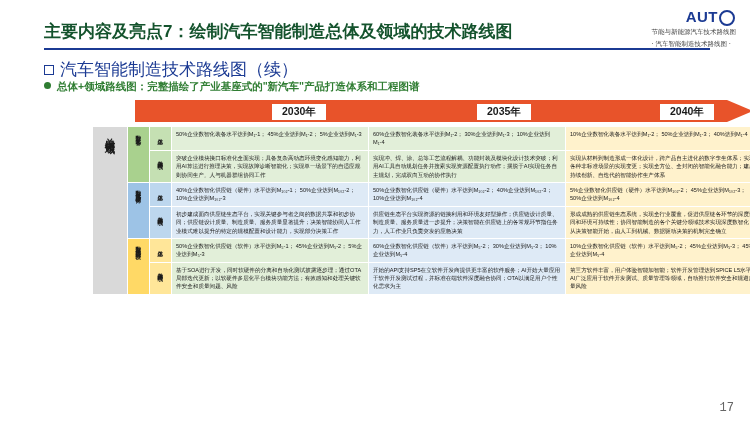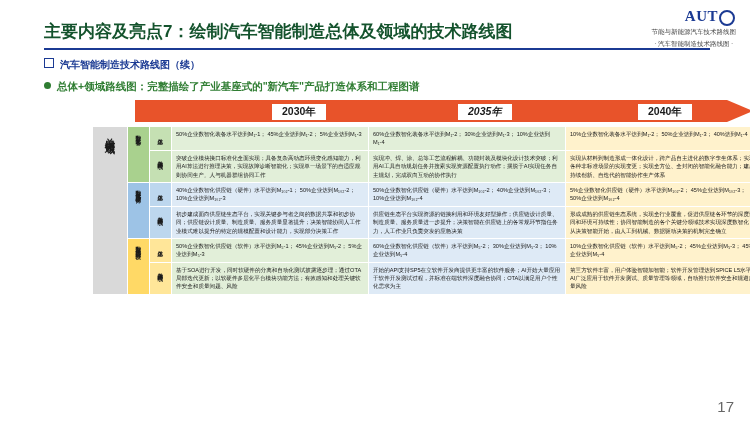--- a/index.html
+++ b/index.html
@@ -5,40 +5,40 @@
   html,body{margin:0;padding:0;}
   body{
     width:750px;height:421px;
     background:#ffffff;
     font-family:"Liberation Sans","DejaVu Sans",sans-serif;
     overflow:hidden;
     position:relative;
   }
   
   .logo{
-    position:absolute;right:14px;top:8px;text-align:center;font-family:Liberation Serif, serif;
+    position:absolute;right:14px;top:8px;text-align:left;
   }
   .logo-main{
     font-size:15px;font-weight:bold;color:#1b3a93;letter-spacing:.5px;
     display:flex;align-items:center;justify-content:flex-end;
   }
   .logo-main .wheel{
     display:inline-block;width:12px;height:12px;border-radius:50%;
     border:2px solid #1b3a93;margin:0 1px;position:relative;top:1px;
   }
   .logo-sub{font-size:6.5px;color:#444;margin-top:2px;line-height:1.5;}
   .title{
     position:absolute;left:44px;top:20px;
     font-size:17px;font-weight:bold;color:#14532d;
   }
   .title-rule{
     position:absolute;left:44px;top:48px;width:666px;height:2px;background:#1b3a93;
   }
   .sub1{
-    position:absolute;left:44px;top:58px;font-size:10px;font-weight:bold;color:#1b3a93;
+    position:absolute;left:44px;top:58px;font-size:17px;font-weight:normal;color:#1b3a93;
   }
   .sub1 .box{
     display:inline-block;width:8px;height:8px;border:1.4px solid #1b3a93;margin-right:6px;
   }
   .sub2{
     position:absolute;left:44px;top:80px;font-size:10.5px;font-weight:bold;color:#2f7d32;
   }
   .sub2 .dot{
     display:inline-block;width:7px;height:7px;border-radius:50%;background:#2f7d32;
     margin-right:6px;position:relative;top:-1px;
@@ -87,21 +87,21 @@
   .g-light{background:#e2efd9;}
   .g-mid{background:#c5e0b3;}
   .b-light{background:#deeaf6;}
   .b-mid{background:#bdd7ee;}
   .y-light{background:#fff2cc;}
   .y-mid{background:#ffe699;}
   .v-green{background:#a9d18e;}
   .v-blue{background:#9dc3e6;}
   .v-yellow{background:#ffd966;}
   .pagenum{
-    position:absolute;right:16px;bottom:6px;font-size:15px;color:#666;
+    position:absolute;right:16px;bottom:6px;font-size:12px;color:#666;font-family:Liberation Mono, monospace;
   }
 </style>
 </head>
 <body>
 
 <div class="logo">
   <div class="logo-main">
     <span>AUT</span>
     <span class="wheel"></span>
   </div>
@@ -116,22 +116,22 @@
   <span class="box"></span><span>汽车智能制造技术路线图（续）</span>
 </div>
 <div class="sub2">
   <span class="dot"></span><span>总体+领域路线图：完整描绘了产业基座式的"新汽车"产品打造体系和工程图谱</span>
 </div>
 
 <div class="arrow-wrap">
   <div class="arrow-bar"></div>
   <div class="arrow-head"></div>
   <div class="year" style="left:136px;">2030年</div>
-  <div class="year" style="left:322px;font-style:italic;">2035年</div>
-  <div class="year" style="left:502px;text-align:right;">2040年</div>
+  <div class="year" style="left:341px;">2035年</div>
+  <div class="year" style="left:524px;text-align:right;">2040年</div>
 </div>
 
 <table class="matrix">
   <tbody>
       <tr>
     <td class="cat" rowspan="6">
       <span class="vtext">关键领域</span>
     </td>
     <td class="vcell v-green" rowspan="2">
       <span class="vtext">数智化装备</span>

